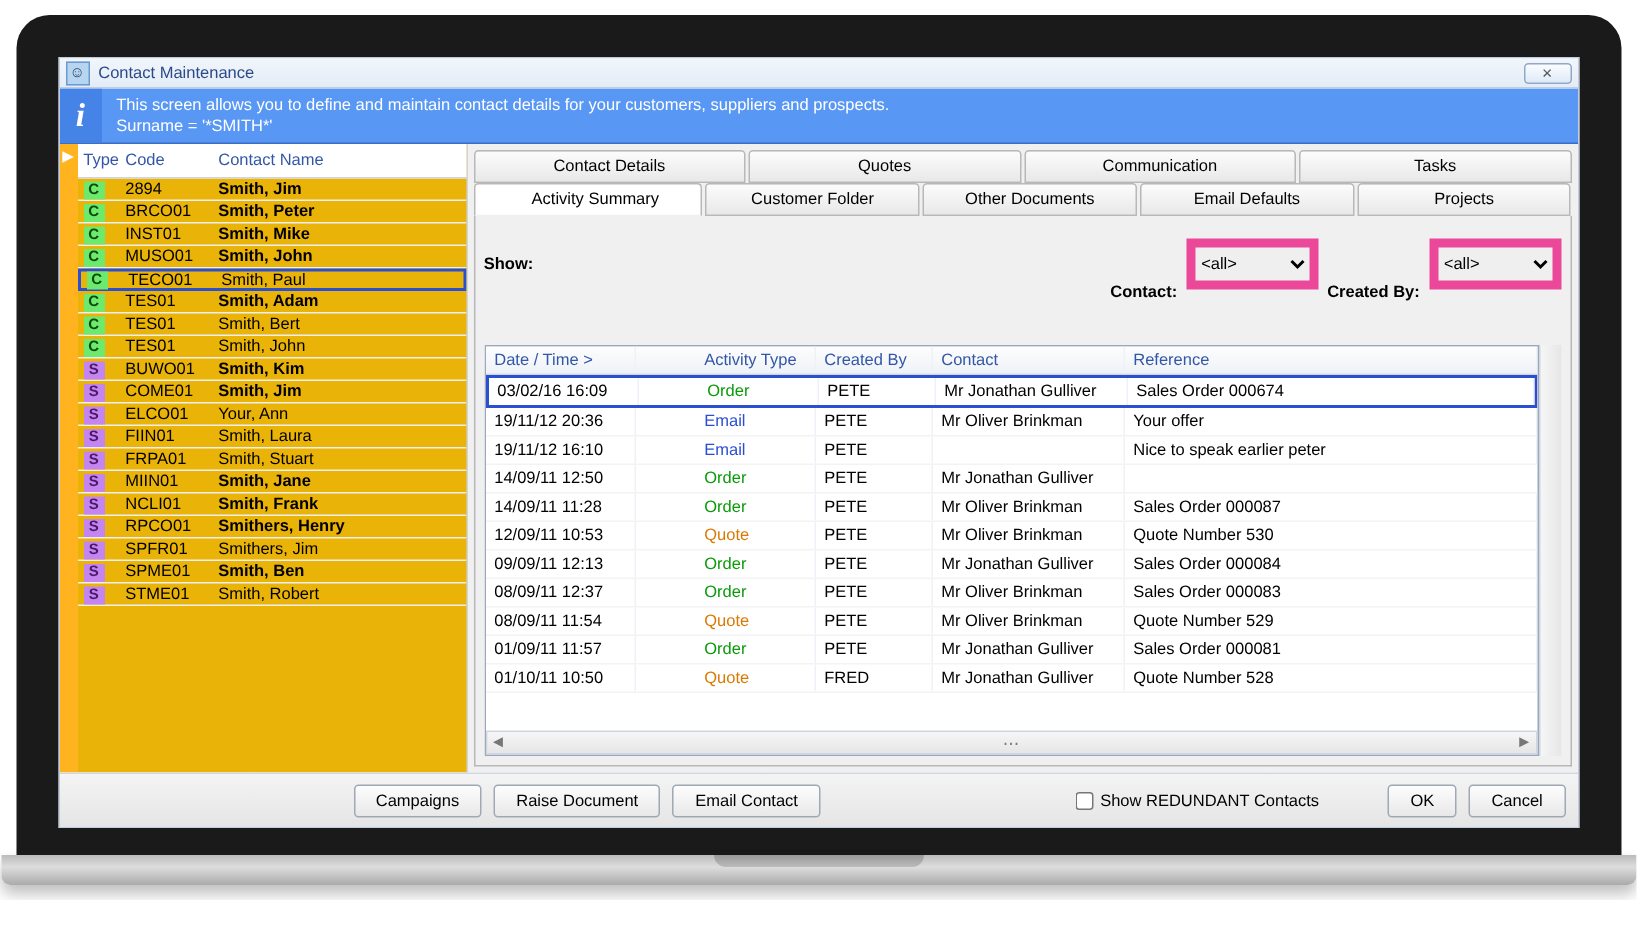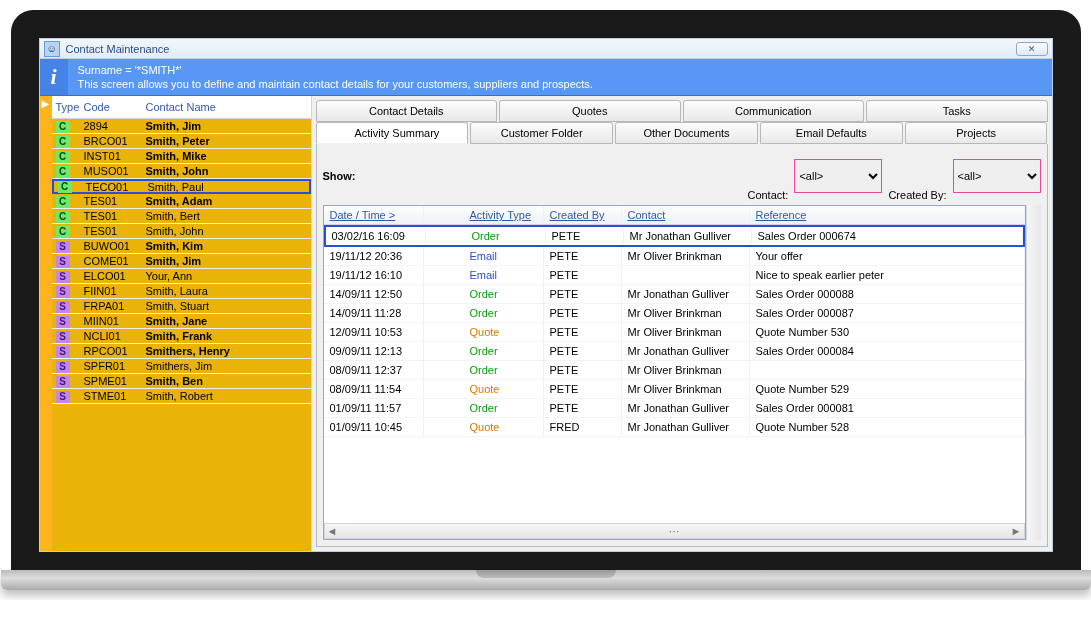--- a/index.html
+++ b/index.html
@@ -27,28 +27,28 @@
 .crow{display:flex;align-items:center;border-bottom:1px solid #f0f0f0;height:15px;}
 .crow.selected{border:2px solid #2a4fd0;}
 .badge{display:inline-block;width:14px;height:12px;text-align:center;line-height:12px;font-weight:bold;font-size:10px;border-radius:0;}
 .badge.C{background:#6de96d;color:#0a4a0a;}
 .badge.S{background:#c585f0;color:#4a1a6a;}
 .crow .name{color:#000;} .crow .bold{font-weight:bold;}
 .right{flex:1;display:flex;flex-direction:column;background:#f0f0f0;padding:4px;}
 .tabs-row{display:flex;gap:2px;}
 .tab{flex:1;padding:4px;text-align:center;background:linear-gradient(#fcfcfc,#e8e8e8);border:1px solid #b8b8b8;border-radius:3px 3px 0 0;cursor:pointer;white-space:nowrap;}
 .tab.active{background:#fff;border-bottom:1px solid #f0f0f0;padding-left:14px;}
-.tab-content{flex:1;background:#f0f0f0;border:1px solid #b8b8b8;border-top:none;padding:6px;display:flex;flex-direction:column;}
+.tab-content{flex:1;background:#f0f0f0;border:1px solid #b8b8b8;border-top:none;padding:6px;display:flex;flex-direction:column;gap:25px;}
 .filters{display:flex;align-items:center;gap:6px;margin-bottom:4px;}
 .filters .grow{flex:1;}
 .filters label{color:#000;font-weight:bold;}
-.filters .lbl{font-weight:normal;margin-top:39px;}
-.filters select{font-size:11px;border:1px solid #ec4899;height:34px;width:88px;}
+.filters .lbl{font-weight:bold;margin-top:39px;}
+.filters select{font-size:11px;border:6px solid #ec4899;height:34px;width:88px;}
 .act-table{flex:1;background:#fff;border:1px solid #9aa7bd;display:flex;flex-direction:column;overflow:hidden;}
-.ath{display:flex;background:linear-gradient(#fdfdfd,#eef2f7);border-bottom:1px solid #cfd6df;color:#3257a8;text-decoration:underline;}
+.ath{display:flex;background:linear-gradient(#fdfdfd,#eef2f7);border-bottom:1px solid #cfd6df;color:#3257a8;}
 .ath>div,.arow>div{padding:3px 6px;border-right:1px solid #eef2f7;white-space:nowrap;overflow:hidden;text-overflow:ellipsis;}
 .c-dt{width:100px;} .c-at{width:80px;margin-left:40px;} .c-cb{width:78px;} .c-ct{width:128px;} .c-rf{flex:1;}
 .atbody{flex:1;overflow:auto;}
 .arow{display:flex;border-bottom:1px solid #f3f3f3;}
 .arow.selected{border:2px solid #2a4fd0;}
 .at-Order{color:#0a9a0a;} .at-Email{color:#2a4fd0;} .at-Quote{color:#d97a00;}
 .hscroll{height:16px;background:linear-gradient(#f6f6f6,#e6e6e6);border:1px solid #cfd6df;display:flex;align-items:center;justify-content:space-between;padding:0 2px;color:#777;}
 .vscroll{width:15px;background:linear-gradient(90deg,#f6f6f6,#e6e6e6);border-left:1px solid #cfd6df;}
 .act-wrap{display:flex;flex:1;overflow:hidden;}
 .footer{height:36px;background:linear-gradient(#f4f4f4,#e5e5e5);border-top:1px solid #cfd6df;display:flex;align-items:center;padding:0 8px;gap:8px;}
@@ -66,22 +66,22 @@
 
 <div class="titlebar">
   <span class="icon">☺</span>
   <span class="title">Contact Maintenance</span>
   <span class="close">✕</span>
 </div>
 
 <div class="infobar">
   <div class="i-icon">i</div>
   <div class="i-text">
+    <div>This screen allows you to define and maintain contact details for your customers, suppliers and prospects.</div>
     <div>Surname = '*SMITH*'</div>
-    <div>This screen allows you to define and maintain contact details for your customers, suppliers and prospects.</div>
   </div>
 </div>
 
 <div class="body">
   <div class="left-strip">
             <span class="arrow">▶</span>
           </div>
 
   <div class="contacts">
     <div class="cth">
@@ -240,21 +240,20 @@
                       <div class="c-at at-Email">Email</div>
                       <div class="c-cb">PETE</div>
                       <div class="c-ct"></div>
                       <div class="c-rf">Nice to speak earlier peter</div>
                     </div>
                     <div class="arow">
                       <div class="c-dt">14/09/11 12:50</div>
                       <div class="c-at at-Order">Order</div>
                       <div class="c-cb">PETE</div>
                       <div class="c-ct">Mr Jonathan Gulliver</div>
-                      <div class="c-rf">Sales Order 000088</div>
                     </div>
                     <div class="arow">
                       <div class="c-dt">14/09/11 11:28</div>
                       <div class="c-at at-Order">Order</div>
                       <div class="c-cb">PETE</div>
                       <div class="c-ct">Mr Oliver Brinkman</div>
                       <div class="c-rf">Sales Order 000087</div>
                     </div>
                     <div class="arow">
                       <div class="c-dt">12/09/11 10:53</div>
@@ -268,52 +267,67 @@
                       <div class="c-at at-Order">Order</div>
                       <div class="c-cb">PETE</div>
                       <div class="c-ct">Mr Jonathan Gulliver</div>
                       <div class="c-rf">Sales Order 000084</div>
                     </div>
                     <div class="arow">
                       <div class="c-dt">08/09/11 12:37</div>
                       <div class="c-at at-Order">Order</div>
                       <div class="c-cb">PETE</div>
                       <div class="c-ct">Mr Oliver Brinkman</div>
+                      <div class="c-rf">Sales Order 000083</div>
                     </div>
                     <div class="arow">
                       <div class="c-dt">08/09/11 11:54</div>
                       <div class="c-at at-Quote">Quote</div>
                       <div class="c-cb">PETE</div>
                       <div class="c-ct">Mr Oliver Brinkman</div>
                       <div class="c-rf">Quote Number 529</div>
                     </div>
                     <div class="arow">
                       <div class="c-dt">01/09/11 11:57</div>
                       <div class="c-at at-Order">Order</div>
                       <div class="c-cb">PETE</div>
                       <div class="c-ct">Mr Jonathan Gulliver</div>
                       <div class="c-rf">Sales Order 000081</div>
                     </div>
                     <div class="arow">
-                      <div class="c-dt">01/09/11 10:45</div>
+                      <div class="c-dt">01/10/11 10:50</div>
                       <div class="c-at at-Quote">Quote</div>
                       <div class="c-cb">FRED</div>
                       <div class="c-ct">Mr Jonathan Gulliver</div>
                       <div class="c-rf">Quote Number 528</div>
                     </div>
                   </div>
           <div class="hscroll">
                     <span>◄</span>
                     <span>⋯</span>
                     <span>►</span>
                   </div>
         </div>
         <div class="vscroll"></div>
       </div>
     </div>
   </div>
 </div>
 
+<div class="footer">
+  <div class="spacer" style="flex:0 0 180px"></div>
+  <button class="btn">Campaigns</button>
+  <button class="btn">Raise Document</button>
+  <button class="btn">Email Contact</button>
+  <div class="spacer"></div>
+  <label class="chk">
+            <input type="checkbox" style="">
+            <span>Show REDUNDANT Contacts</span>
+          </label>
+  <div style="width:30px"></div>
+  <button class="btn">OK</button>
+  <button class="btn">Cancel</button>
+</div>
 
 </div>
 </div>
 <div class="base"></div>
 </div>
 
 </body></html>

